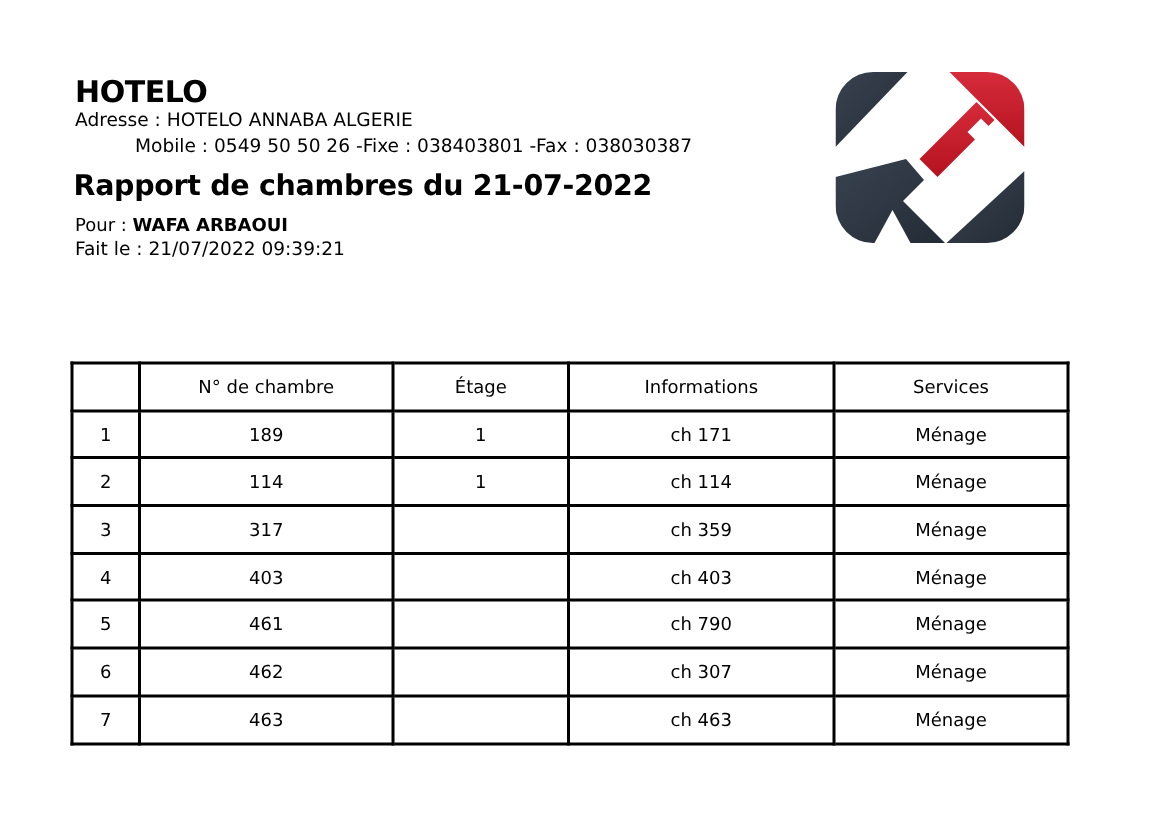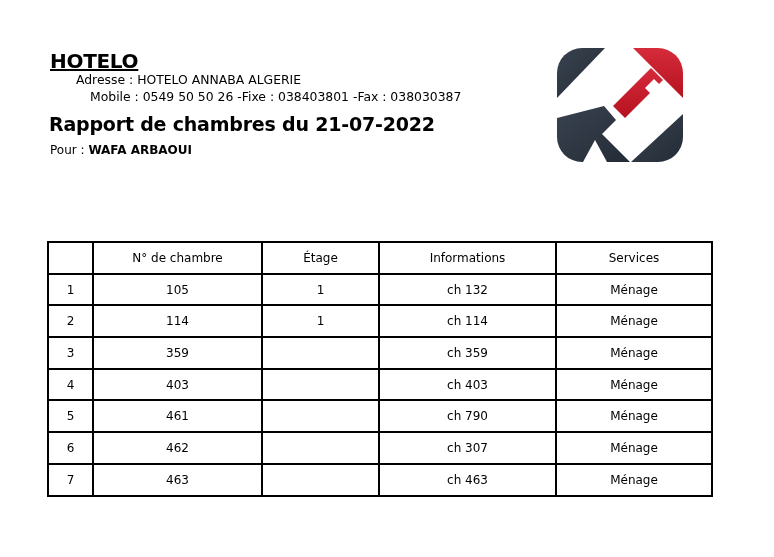--- a/index.html
+++ b/index.html
@@ -7,23 +7,23 @@
     position:relative;
     width:774px;height:557px;
     background:#ffffff;
     font-family:"DejaVu Sans","Liberation Sans",sans-serif;
     color:#000;
     overflow:hidden;
   }
   .abs{position:absolute;}
   .hotel-name{
     left:50px;top:49px;
-    font-size:20px;font-weight:bold;letter-spacing:-0.3px;text-decoration:underline;
+    font-size:20px;font-weight:bold;letter-spacing:-0.3px;
   }
-  .address-line{left:50px;top:72px;font-size:12.4px;line-height:16px;margin-left:26px;}
+  .address-line{left:50px;top:72px;font-size:12.4px;line-height:16px;}
   .contact-line{left:50px;top:89px;font-size:12.4px;line-height:16px;margin-left:40px;}
   .report-title{
     left:49px;top:113px;
     font-size:19px;font-weight:bold;letter-spacing:-0.2px;
   }
   .for-line{left:50px;top:142px;font-size:12px;line-height:16px;}
   .for-line b{font-weight:bold;}
   .date-line{left:50px;top:158px;font-size:12.4px;line-height:16px;}
   .logo-box{left:557px;top:48px;width:126px;height:114px;}
   .rooms-count{left:47px;top:207px;font-size:13.6px;font-weight:bold;}
@@ -53,20 +53,21 @@
 <body>
 
 <div class="page">
 
   <div class="abs hotel-name">HOTELO</div>
   <div class="abs address-line">Adresse : HOTELO ANNABA ALGERIE</div>
   <div class="abs contact-line">Mobile : 0549 50 50 26 -Fixe : 038403801 -Fax : 038030387</div>
 
   <div class="abs report-title">Rapport de chambres du 21-07-2022</div>
   <div class="abs for-line"><span>Pour : </span><b>WAFA ARBAOUI</b></div>
+  <div class="abs date-line">Fait le : 21/07/2022 09:39:21</div>
 
   <div class="abs logo-box">
     <svg width="126" height="114" viewBox="0 0 126 114" xmlns="http://www.w3.org/2000/svg">
       <defs>
         <clipPath id="rr">
             <rect x="0" y="0" width="126" height="114" rx="25" ry="25"></rect>
           </clipPath>
         <linearGradient id="darkg" x1="0" y1="0" x2="1" y2="1">
           <stop offset="0" stop-color="#39434f"></stop>
           <stop offset="1" stop-color="#232b36"></stop>
@@ -110,35 +111,35 @@
           <th></th>
           <th>N° de chambre</th>
           <th>Étage</th>
           <th>Informations</th>
           <th>Services</th>
         </tr>
     </thead>
     <tbody>
         <tr>
           <td>1</td>
-          <td>105</td>
+          <td>189</td>
           <td>1</td>
-          <td>ch 132</td>
+          <td>ch 171</td>
           <td>Ménage</td>
         </tr>
         <tr>
           <td>2</td>
           <td>114</td>
           <td>1</td>
           <td>ch 114</td>
           <td>Ménage</td>
         </tr>
         <tr>
           <td>3</td>
-          <td>359</td>
+          <td>317</td>
           <td></td>
           <td>ch 359</td>
           <td>Ménage</td>
         </tr>
         <tr>
           <td>4</td>
           <td>403</td>
           <td></td>
           <td>ch 403</td>
           <td>Ménage</td>

